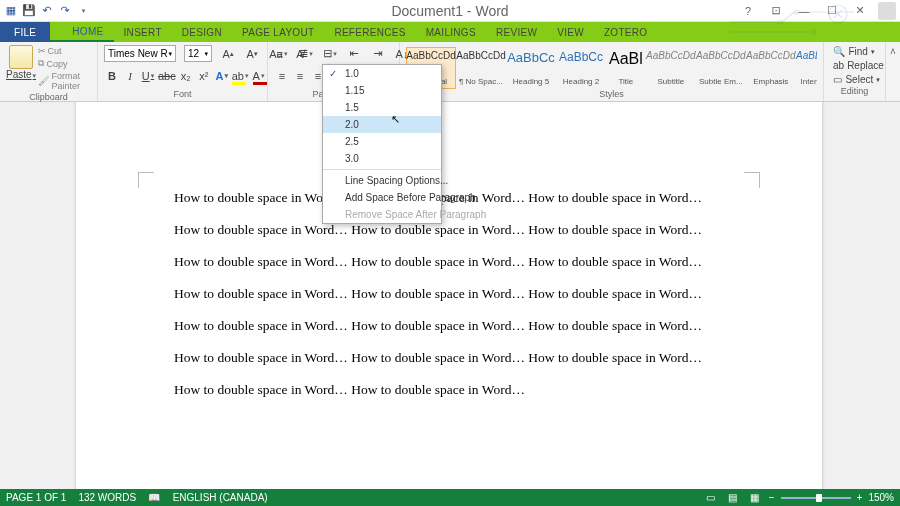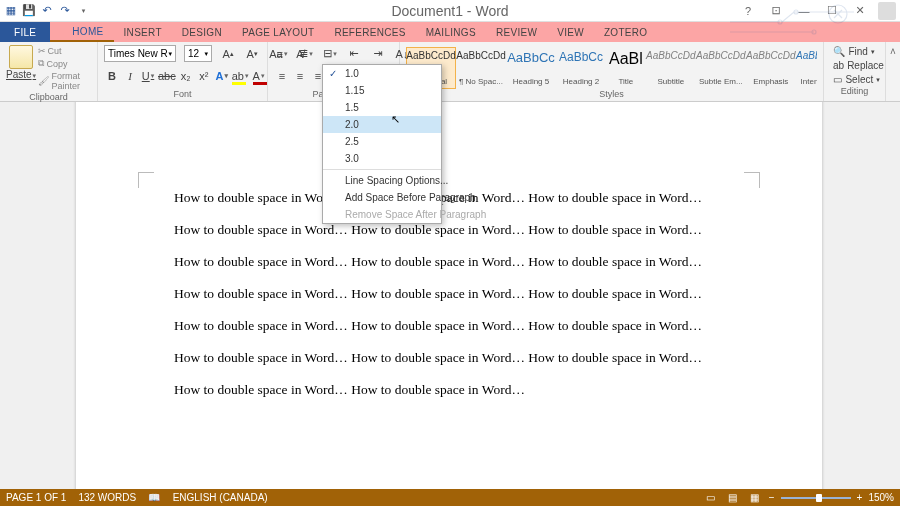--- a/index.html
+++ b/index.html
@@ -8,24 +8,24 @@
 
 .titlebar { height: 22px; background: #fff; display: flex; align-items: center; position: relative; border-bottom: 1px solid #e0e0e0; }
 .titlebar-left { display: flex; gap: 4px; padding-left: 4px; align-items: center; }
 .qat-icon { width: 14px; height: 14px; display: inline-flex; align-items: center; justify-content: center; color: #2b579a; font-size: 11px; }
 .titlebar-center { position: absolute; left: 50%; transform: translateX(-50%); color: #666; font-size: 14px; }
 .titlebar-right { position: absolute; right: 4px; display: flex; gap: 8px; align-items: center; color: #666; }
 .win-btn { width: 20px; text-align: center; font-size: 11px; cursor: pointer; }
 .avatar { width: 18px; height: 18px; background: #ddd; border-radius: 2px; }
 
 
-.tabs { height: 20px; background: #fca5a5; display: flex; align-items: stretch; }
+.tabs { height: 20px; background: #84cc16; display: flex; align-items: stretch; }
 .tab { padding: 0 10px; font-size: 10px; color: #444; display: flex; align-items: center; cursor: pointer; text-transform: uppercase; letter-spacing: 0.3px; }
 .tab.file { background: #2b579a; color: #fff; padding: 0 14px; }
-.tab.active { color: #2b579a; border-bottom: 2px solid #a16207; padding-left: 22px; }
+.tab.active { color: #2b579a; border-bottom: 2px solid #15803d; padding-left: 22px; }
 
 
 .ribbon { height: 60px; background: #f3f3f3; border-bottom: 1px solid #ccc; display: flex; position: relative; }
 .ribbon-group { border-right: 1px solid #ddd; padding: 3px 6px 0 6px; display: flex; flex-direction: column; }
 .ribbon-group-content { flex: 1; display: flex; gap: 2px; align-items: flex-start; }
 .ribbon-group-label { text-align: center; font-size: 9px; color: #666; padding-bottom: 2px; position: relative; }
 
 .clipboard-paste { width: 30px; text-align: center; }
 .clipboard-paste-icon { width: 24px; height: 24px; margin: 0 auto; background: linear-gradient(#fff8e0,#f5e7a8); border: 1px solid #c7a94f; border-radius: 2px; position: relative; }
 .clipboard-paste-label { font-size: 10px; color: #444; text-decoration: underline; }
@@ -65,21 +65,21 @@
 
 
 .doc-area { position: absolute; top: 102px; left: 0; right: 0; bottom: 17px; background: #f0f0f0; overflow: hidden; }
 .page { position: absolute; left: 76px; top: -8px; width: 746px; height: 900px; background: #fff; box-shadow: 0 1px 3px rgba(0,0,0,0.25); }
 .margin-mark { position: absolute; width: 16px; height: 16px; border: 1px solid #bbb; }
 .mm-tl { top: 78px; left: 62px; border-right: none; border-bottom: none; border-top: none; border-left: none; border-bottom: 1px solid #bbb; border-right: 1px solid #bbb; transform: rotate(180deg);}
 .mm-tr { top: 78px; right: 62px; border: none; border-bottom: 1px solid #bbb; border-left: 1px solid #bbb; transform: rotate(180deg);}
 .page-text { position: absolute; top: 88px; left: 98px; right: 98px; font-family: 'Times New Roman', serif; font-size: 13.5px; line-height: 32px; color: #000; }
 
 
-.statusbar { position: absolute; bottom: 0; left: 0; right: 0; height: 17px; background: #a16207; color: #fff; display: flex; align-items: center; font-size: 10px; padding: 7px 6px; }
+.statusbar { position: absolute; bottom: 0; left: 0; right: 0; height: 17px; background: #15803d; color: #fff; display: flex; align-items: center; font-size: 10px; padding: 7px 6px; }
 .sb-left { display: flex; gap: 12px; align-items: center; }
 .sb-right { margin-left: auto; display: flex; gap: 6px; align-items: center; }
 .view-btn { width: 16px; height: 12px; display: inline-flex; align-items: center; justify-content: center; }
 .zoom-slider { width: 70px; height: 2px; background: #9ab3d4; position: relative; }
 .zoom-slider::after { content: ''; position: absolute; left: 50%; top: -3px; width: 6px; height: 8px; background: #fff; border-radius: 1px; }
 
 
 .deco { position: absolute; right: 30px; top: 2px; width: 140px; height: 40px; opacity: 0.15; pointer-events: none; }
 </style>
 </head>

